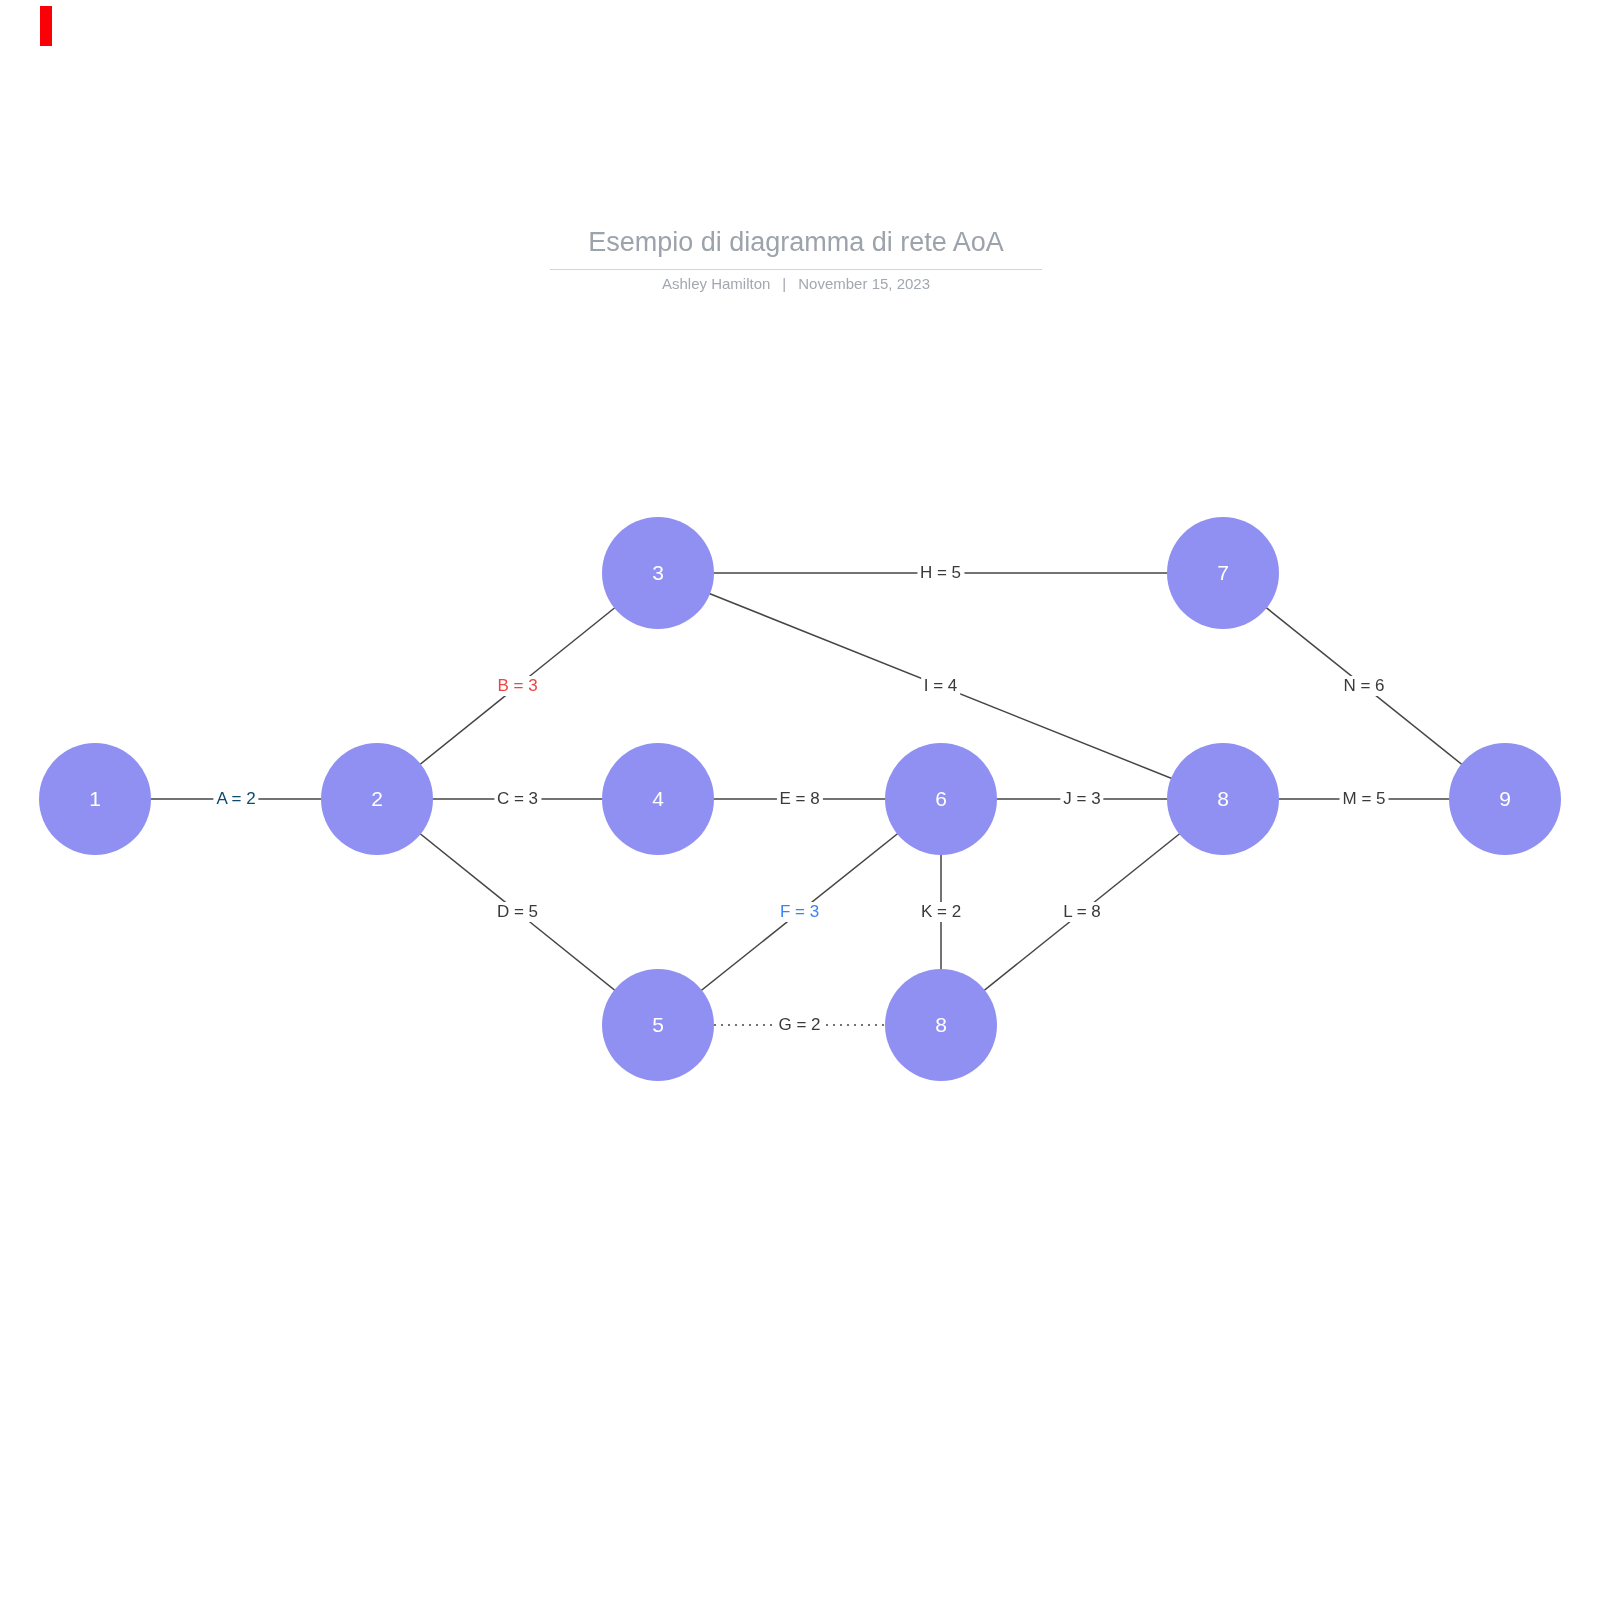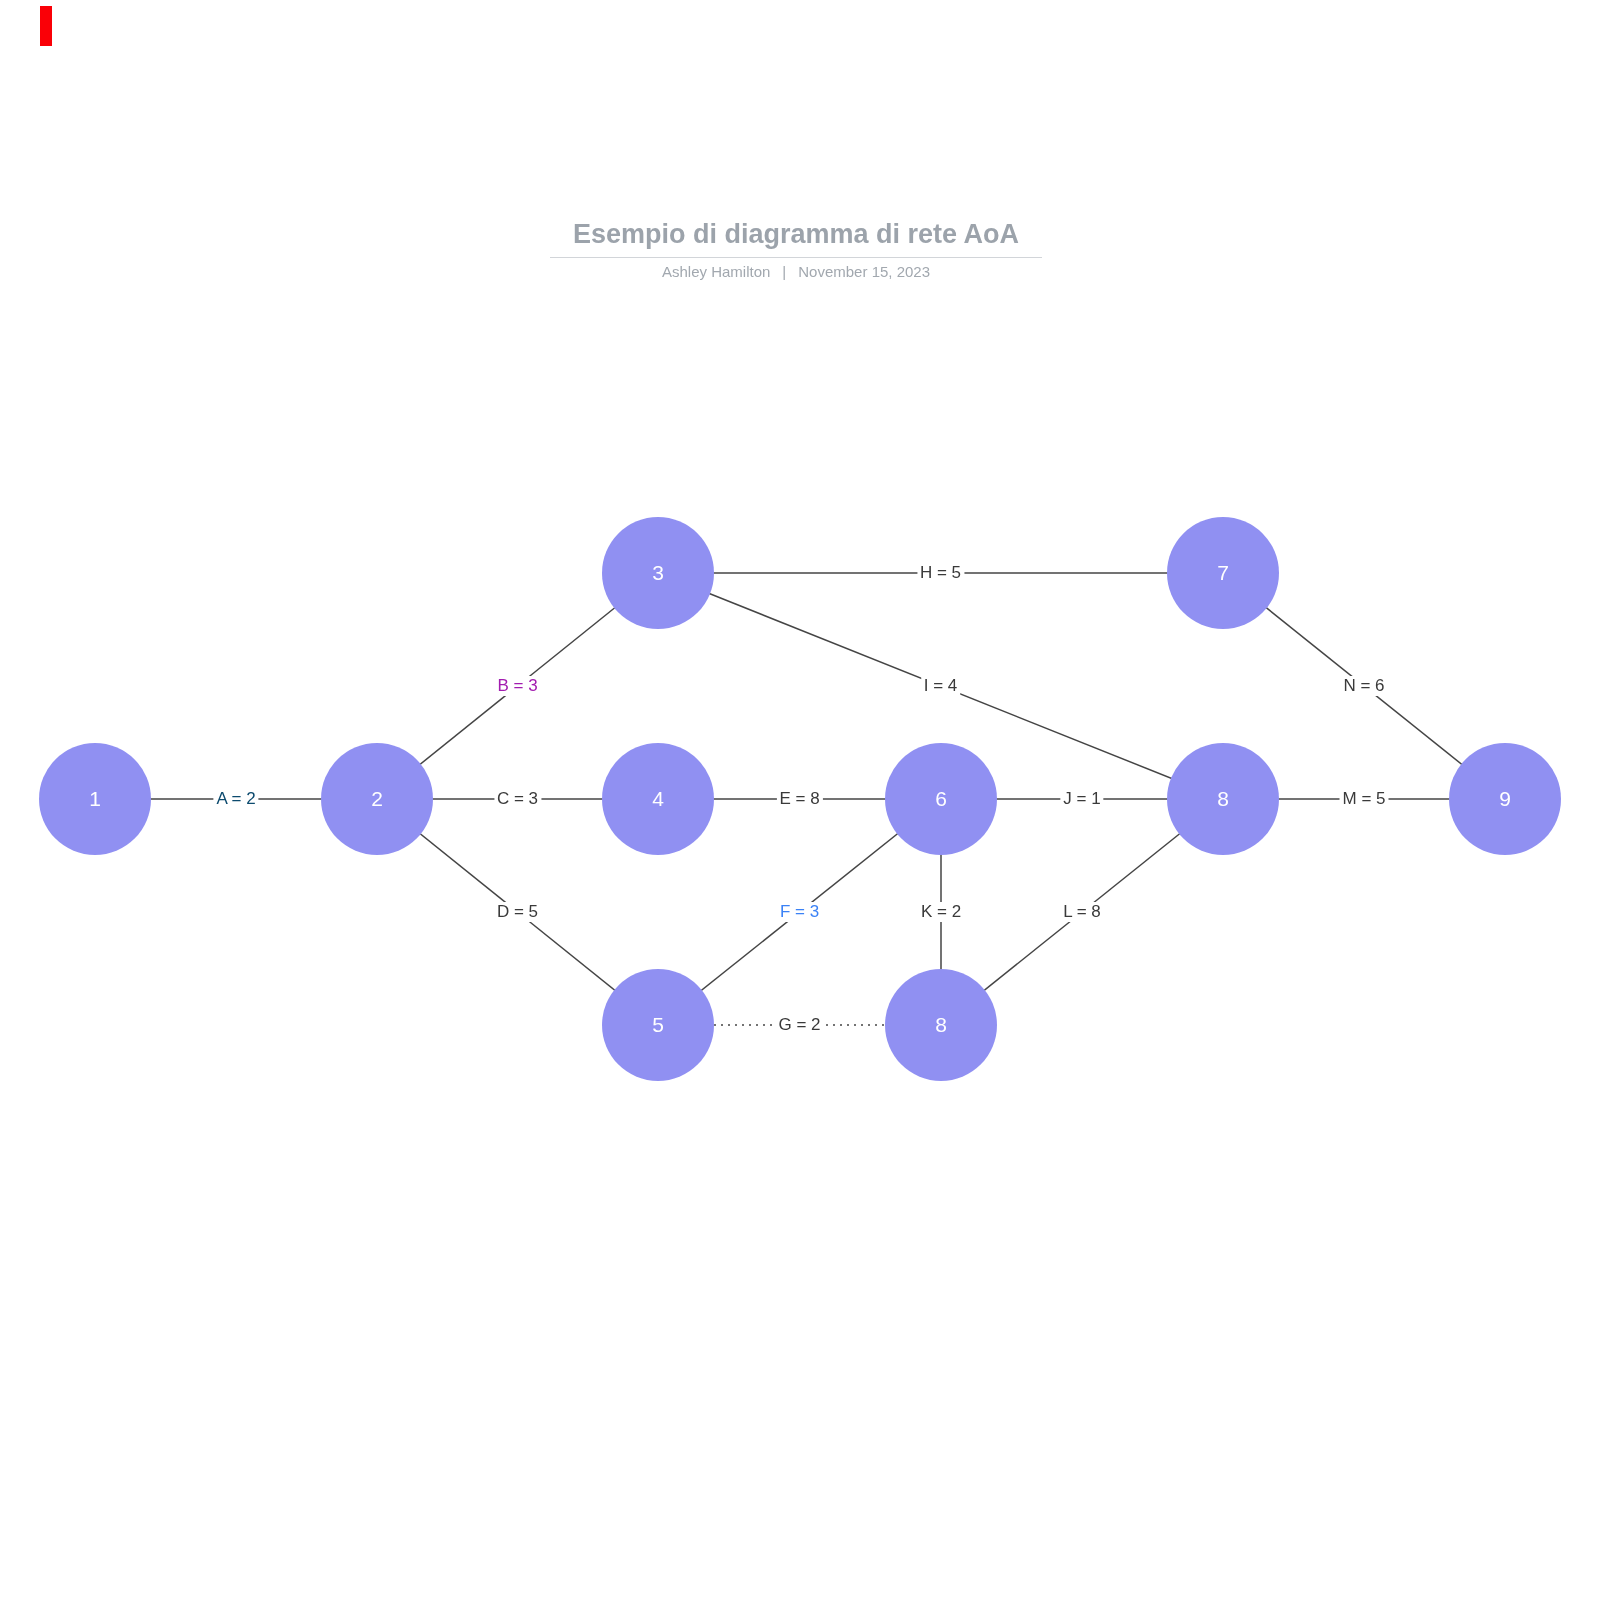--- a/index.html
+++ b/index.html
@@ -16,24 +16,24 @@
     left: 40px; top: 6px;
     width: 12px; height: 40px;
   }
   header.doc-header {
     position: absolute;
     left: 550px; top: 216px;
     width: 492px;
     text-align: center;
   }
   h1.doc-title {
-    margin: 4px;
+    margin: 12px;
     font-size: 27px;
     line-height: 29px;
-    font-weight: bold;
+    font-weight: normal;
     color: #9ca3ab;
   }
   .title-divider {
     margin-top: 8px;
     border-top: 1px solid #d2d5d9;
     height: 0;
   }
   .doc-meta {
     margin-top: 5px;
     font-size: 15px;
@@ -124,28 +124,28 @@
         <g>
           <circle cx="941" cy="1025" r="56" fill="#9090f2"></circle>
           <text x="941" y="1025" text-anchor="middle" dy="0.35em" fill="#ffffff" font-size="21" font-family="&quot;Liberation Sans&quot;, sans-serif">8</text>
         </g>
         <g>
           <circle cx="1505" cy="799" r="56" fill="#9090f2"></circle>
           <text x="1505" y="799" text-anchor="middle" dy="0.35em" fill="#ffffff" font-size="21" font-family="&quot;Liberation Sans&quot;, sans-serif">9</text>
         </g>
       </svg>
       <div class="edge-label" style="left: 236px; top: 799px; color: #0c4a6e;">A = 2</div>
-      <div class="edge-label" style="left: 517.5px; top: 686px; color: #a21caf;">B = 3</div>
+      <div class="edge-label" style="left: 517.5px; top: 686px; color: #ef4444;">B = 3</div>
       <div class="edge-label" style="left: 517.5px; top: 799px; color: rgb(58, 58, 58);">C = 3</div>
       <div class="edge-label" style="left: 517.5px; top: 912px; color: rgb(58, 58, 58);">D = 5</div>
       <div class="edge-label" style="left: 799.5px; top: 799px; color: rgb(58, 58, 58);">E = 8</div>
       <div class="edge-label" style="left: 799.5px; top: 912px; color: #3b82f6;">F = 3</div>
       <div class="edge-label" style="left: 799.5px; top: 1025px; color: rgb(58, 58, 58);">G = 2</div>
       <div class="edge-label" style="left: 940.5px; top: 573px; color: rgb(58, 58, 58);">H = 5</div>
       <div class="edge-label" style="left: 940.5px; top: 686px; color: rgb(58, 58, 58);">I = 4</div>
-      <div class="edge-label" style="left: 1082px; top: 799px; color: rgb(58, 58, 58);">J = 1</div>
+      <div class="edge-label" style="left: 1082px; top: 799px; color: rgb(58, 58, 58);">J = 3</div>
       <div class="edge-label" style="left: 941px; top: 912px; color: rgb(58, 58, 58);">K = 2</div>
       <div class="edge-label" style="left: 1082px; top: 912px; color: rgb(58, 58, 58);">L = 8</div>
       <div class="edge-label" style="left: 1364px; top: 799px; color: rgb(58, 58, 58);">M = 5</div>
       <div class="edge-label" style="left: 1364px; top: 686px; color: rgb(58, 58, 58);">N = 6</div>
     </div>
 
 </div>
 
 </body></html>

